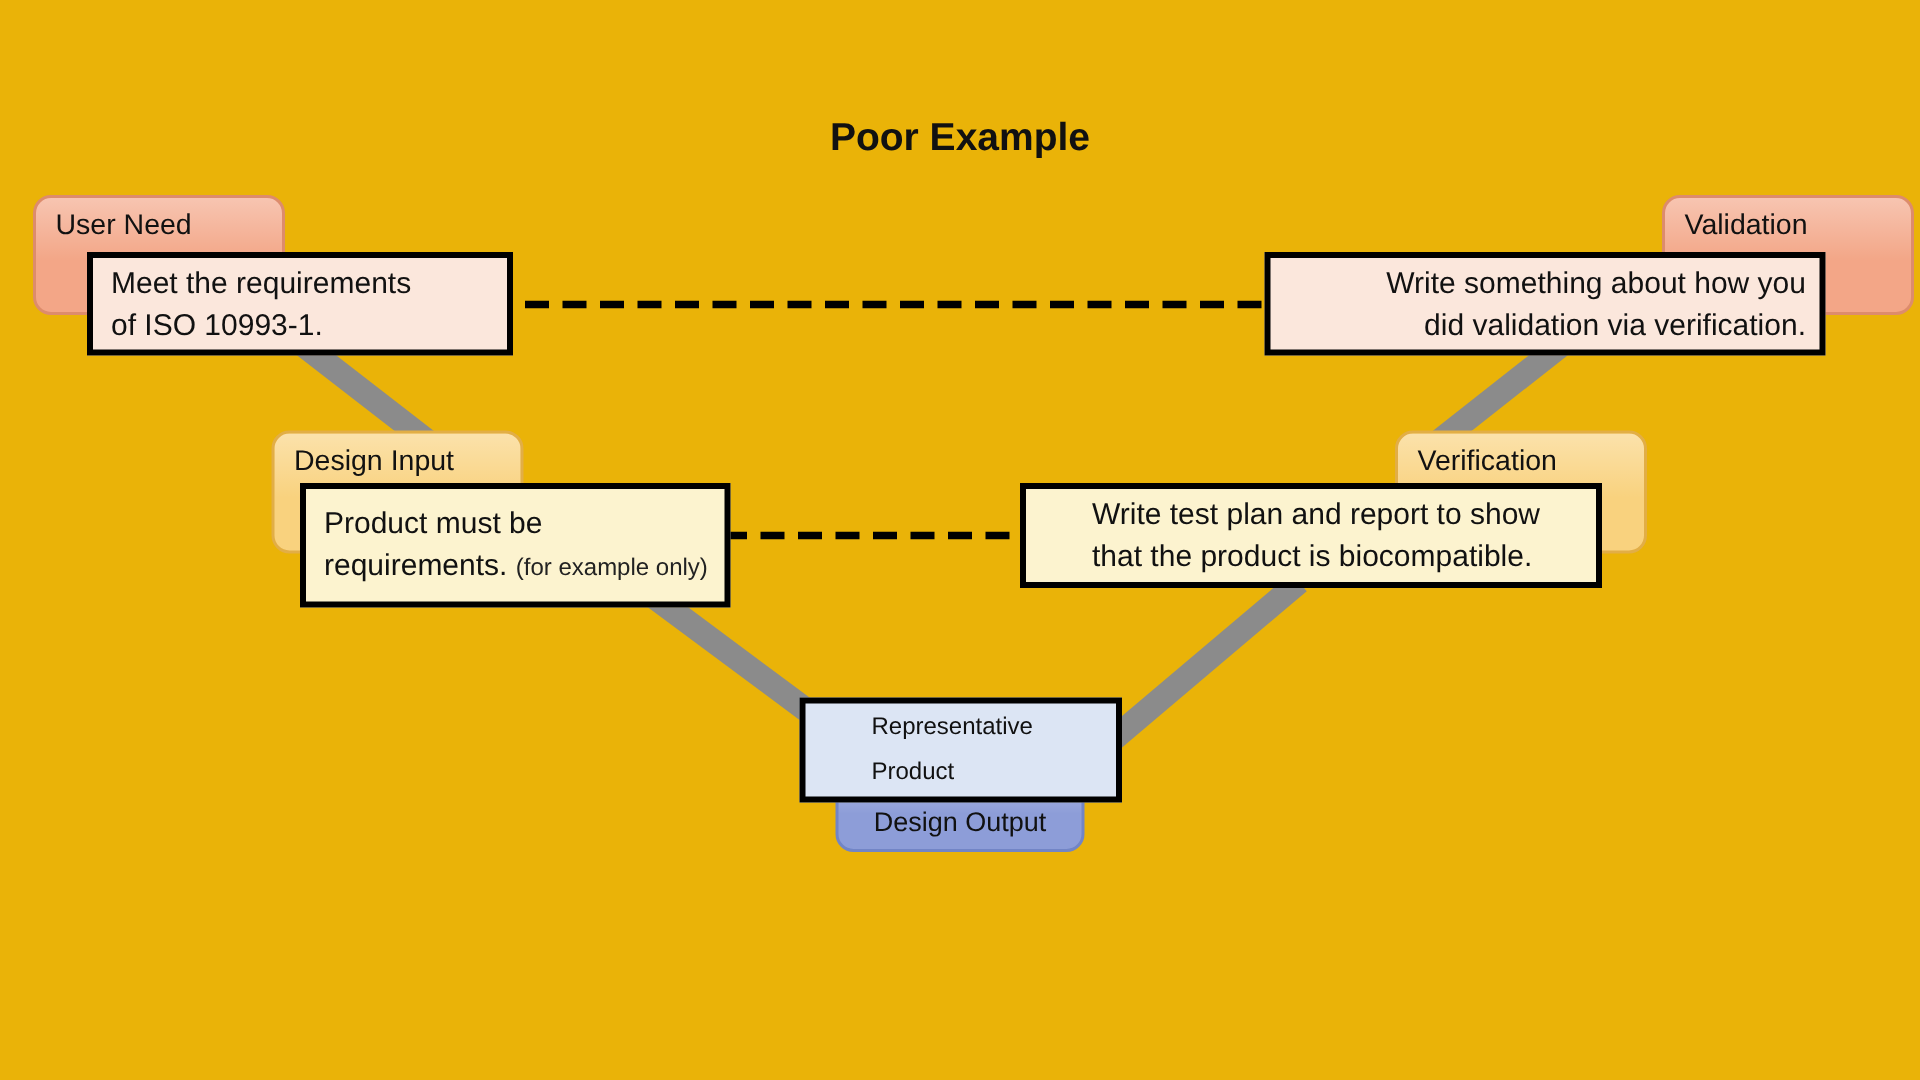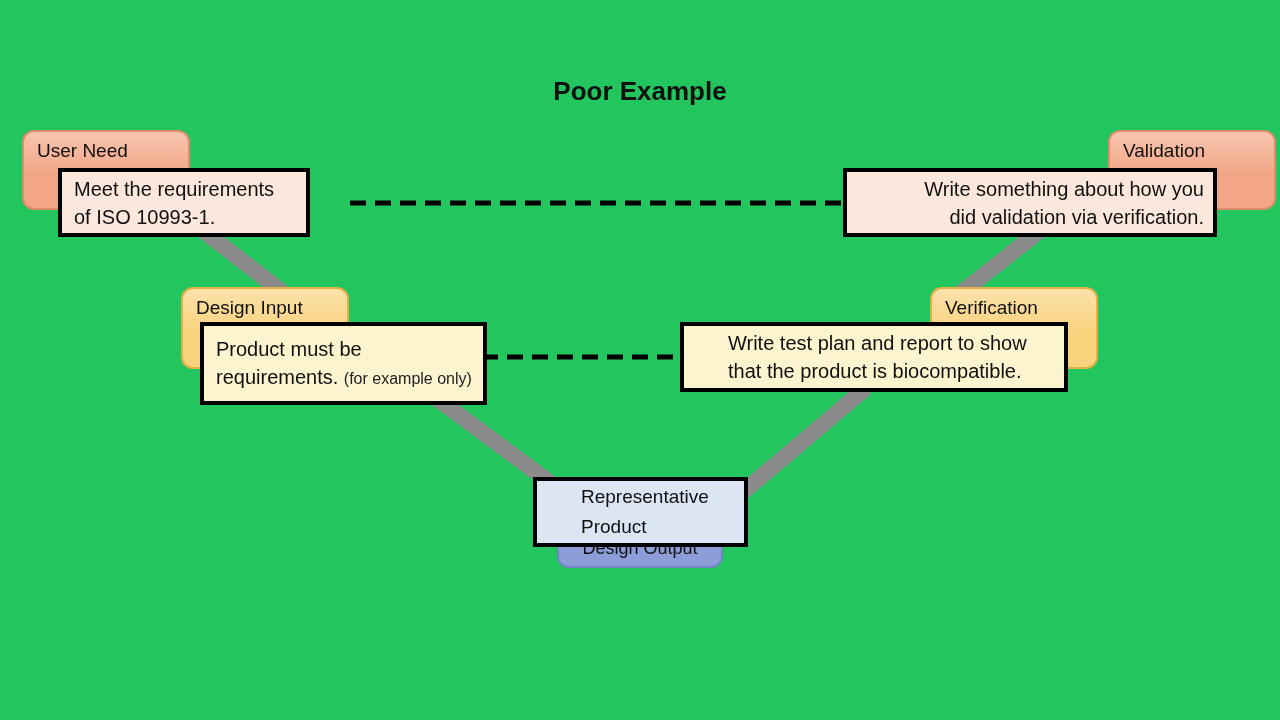--- a/index.html
+++ b/index.html
@@ -5,21 +5,21 @@
   html, body {
     margin: 0;
     padding: 0;
     background: #ffffff;
     font-family: "Liberation Sans", sans-serif;
   }
   .stage {
     position: relative;
     width: 1280px;
     height: 720px;
-    background: #22c55e;
+    background: #eab308;
     overflow: hidden;
   }
   .title {
     position: absolute;
     top: 76px;
     left: 0;
     width: 1280px;
     text-align: center;
     font-size: 26px;
     font-weight: 700;
@@ -89,21 +89,21 @@
   .node-box.cream  { background-color: var(--gold-box-fill, #FCF3CF); }
   .node-box.ltblue { background-color: var(--blue-box-fill, #DCE5F4); }
   .node-box .line { white-space: nowrap; }
   .node-box.text-left  { text-align: left;  padding-left: 12px; }
   .node-box.text-right { text-align: right; padding-right: 9px; }
   .node-box.text-center{ text-align: left; padding-left: 44px; }
   .node-box .note {
     font-size: 16px;
     color: #222222;
   }
-  #box-rep-product { font-size: 19px; line-height: 30px; margin-top: 12px; }
+  #box-rep-product { font-size: 16px; line-height: 30px; }
 </style>
 </head>
 <body>
 
 <div class="stage">
 
   <div class="title">Poor Example</div>
 
   <svg class="connector-layer" width="1280" height="720" viewBox="0 0 1280 720">
     <line class="connector" x1="197" y1="226" x2="290" y2="298"></line>
@@ -127,21 +127,21 @@
   </div>
 
   <div class="tab gold align-right" style="left:930px; top:287px; width:168px; height:82px;">
     <span class="tab-label">Verification</span>
   </div>
 
   <div class="tab blue align-bottom-center" style="left:557px; top:512px; width:166px; height:56px;">
     <span class="tab-label">Design Output</span>
   </div>
 
-  <div class="node-box pink text-left" id="box-user-need" style="left:58px; top:168px; width:252px; height:69px;">
+  <div class="node-box pink text-left" id="box-user-need" style="left:58px; top:168px; width:284px; height:69px;">
     <div class="line">Meet the requirements</div>
     <div class="line">of ISO 10993-1.</div>
   </div>
 
   <div class="node-box pink text-right" id="box-validation" style="left:843px; top:168px; width:374px; height:69px;">
     <div class="line">Write something about how you</div>
     <div class="line">did validation via verification.</div>
   </div>
 
   <div class="node-box cream text-left" id="box-design-input" style="left:200px; top:322px; width:287px; height:83px;">

